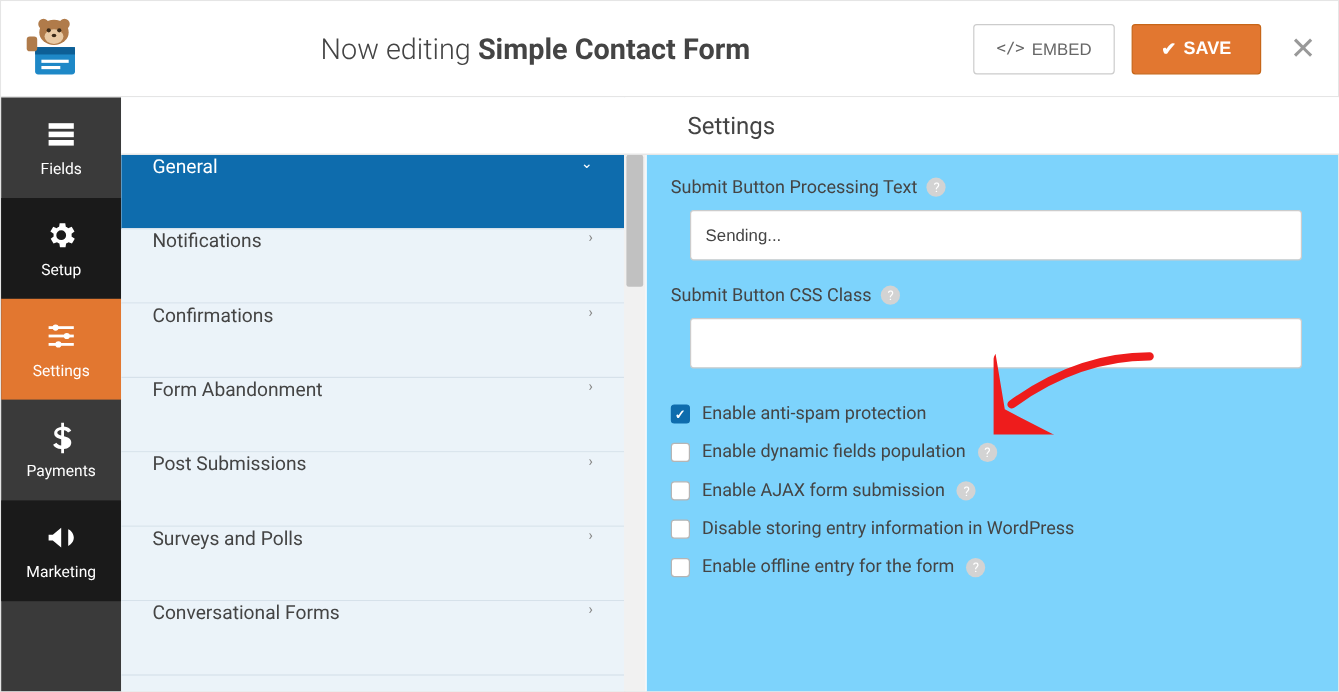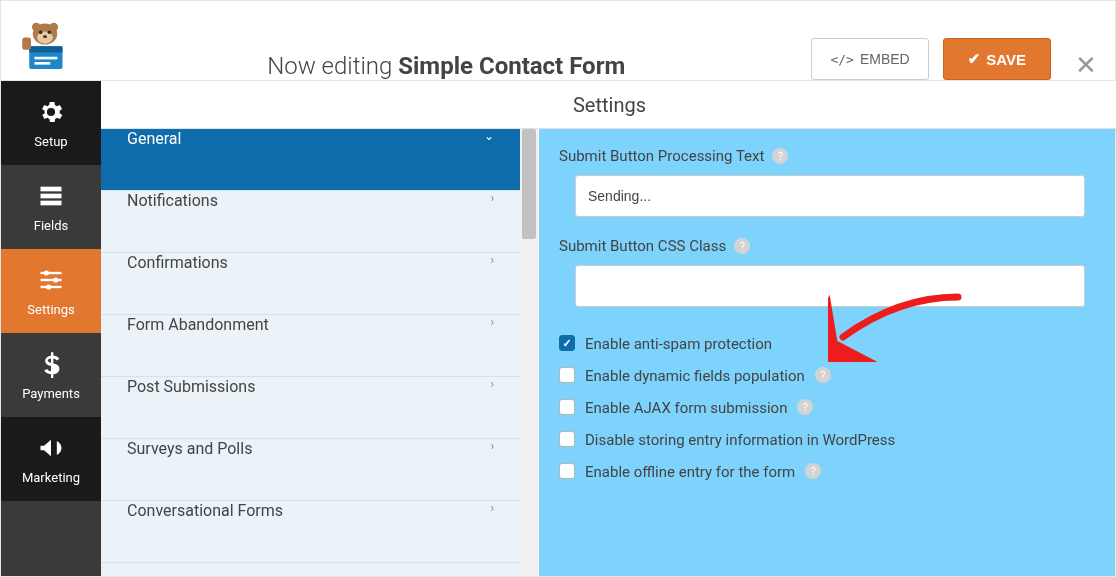--- a/index.html
+++ b/index.html
@@ -1,21 +1,21 @@
 <!DOCTYPE html>
 <html><head>
 <meta charset="utf-8">
 <style>
   * { box-sizing: border-box; margin: 0; padding: 0; }
   body { font-family: -apple-system, BlinkMacSystemFont, "Segoe UI", Roboto, sans-serif; background: #fff; width: 1116px; height: 577px; overflow: hidden; position: relative; }
   
   .wrap { display:flex; flex-direction:column; height:577px; border:1px solid #e5e5e5;}
   
   
-  .topbar { height:80px; display:flex; align-items:flex-end; padding:0 12px 0 8px; border-bottom:1px solid #e5e5e5; background:#fff; position:relative;}
+  .topbar { height:80px; display:flex; align-items:center; padding:0 12px 0 8px; border-bottom:1px solid #e5e5e5; background:#fff; position:relative;}
   .logo { width:72px; height:64px; display:flex; align-items:center; justify-content:center;}
   .title { flex:1; text-align:center; font-size:24px; color:#444; font-weight:300;}
   .title strong { font-weight:700; color:#444;}
   .embed-btn { height:42px; padding:0 18px; border:1px solid #ccc; background:#fff; color:#666; font-size:14px; font-weight:500; display:flex; align-items:center; gap:6px; cursor:pointer; border-radius:3px;}
   .save-btn { height:42px; padding:0 24px; background:#e27730; color:#fff; font-weight:700; font-size:15px; border:1px solid #c76618; display:flex; align-items:center; gap:6px; cursor:pointer; margin-left:14px; border-radius:3px;}
   .close-x { width:34px; margin-left:18px; color:#999; font-size:26px; cursor:pointer; display:flex; align-items:center; justify-content:center;}
   
   
   .main { flex:1; display:flex; min-height:0; }
   
@@ -35,21 +35,21 @@
   .subitem.active { background:#0e6cad; color:#fff;}
   .subitem.active .chev { color:#fff;}
   .scroll-track { position:absolute; right:-18px; top:48px; bottom:0; width:18px; background:#f1f1f1;}
   .scroll-thumb { position:absolute; left:2px; right:2px; top:0; height:110px; background:#c1c1c1; border-radius:2px;}
   
   
   .content { flex:1; padding: 18px 28px 0 20px; overflow:hidden; background:#7dd3fc; position:relative; margin-left:18px; margin-top:48px;}
   .field-label { font-size:15px; color:#444; margin-bottom:10px; display:flex; align-items:center; gap:8px;}
   .help-q { width:16px; height:16px; border-radius:50%; background:#d3d3d3; color:#fff; font-size:11px; display:inline-flex; align-items:center; justify-content:center;}
   .text-input { width:100%; max-width:510px; height:42px; border:1px solid #ccc; border-radius:3px; padding:0 12px; font-size:14px; color:#444; margin-bottom:20px;margin-left:16px;}
-  .chk-row { display:flex; align-items:flex-start; gap:10px; font-size:15px; color:#444; margin-bottom:14px;}
+  .chk-row { display:flex; align-items:flex-end; gap:10px; font-size:15px; color:#444; margin-bottom:14px;}
   .chk { width:16px; height:16px; border:1px solid #b5b5b5; border-radius:3px; background:#fff; display:inline-flex; align-items:center; justify-content:center; flex-shrink:0;}
   .chk.checked { background:#0e6cad; border-color:#0e6cad;}
   .chk.checked::after { content:"✓"; color:#fff; font-size:11px; font-weight:bold;}
   
   
   .arrow-ann { position:absolute; left:828px; top:282px; pointer-events:none; z-index:50;}
 </style>
 </head>
 <body>
 
@@ -83,33 +83,33 @@
     <button class="save-btn">
       <span>✔</span>
       <span>SAVE</span>
     </button>
     <div class="close-x">✕</div>
   </div>
 
   <div class="main">
 
     <div class="iconbar">
-      <div class="iconitem dark">
-        <svg viewBox="0 0 24 24">
-            <path d="M19.4 13a7.5 7.5 0 000-2l2.1-1.6-2-3.4-2.5 1a7.6 7.6 0 00-1.7-1l-.4-2.6h-4l-.4 2.6c-.6.2-1.2.6-1.7 1l-2.5-1-2 3.4L6.6 11a7.5 7.5 0 000 2l-2.1 1.6 2 3.4 2.5-1c.5.4 1.1.8 1.7 1l.4 2.6h4l.4-2.6c.6-.2 1.2-.6 1.7-1l2.5 1 2-3.4L19.4 13zM12 15.5A3.5 3.5 0 1115.5 12 3.5 3.5 0 0112 15.5z"></path>
-          </svg>
-        <span>Setup</span>
-      </div>
       <div class="iconitem">
         <svg viewBox="0 0 24 24">
             <rect x="3" y="4" width="18" height="4"></rect>
             <rect x="3" y="10" width="18" height="4"></rect>
             <rect x="3" y="16" width="18" height="4"></rect>
           </svg>
         <span>Fields</span>
+      </div>
+      <div class="iconitem dark">
+        <svg viewBox="0 0 24 24">
+            <path d="M19.4 13a7.5 7.5 0 000-2l2.1-1.6-2-3.4-2.5 1a7.6 7.6 0 00-1.7-1l-.4-2.6h-4l-.4 2.6c-.6.2-1.2.6-1.7 1l-2.5-1-2 3.4L6.6 11a7.5 7.5 0 000 2l-2.1 1.6 2 3.4 2.5-1c.5.4 1.1.8 1.7 1l.4 2.6h4l.4-2.6c.6-.2 1.2-.6 1.7-1l2.5 1 2-3.4L19.4 13zM12 15.5A3.5 3.5 0 1115.5 12 3.5 3.5 0 0112 15.5z"></path>
+          </svg>
+        <span>Setup</span>
       </div>
       <div class="iconitem active">
         <svg viewBox="0 0 24 24">
             <rect x="3" y="5" width="18" height="2"></rect>
             <circle cx="8" cy="6" r="2.2"></circle>
             <rect x="3" y="11" width="18" height="2"></rect>
             <circle cx="16" cy="12" r="2.2"></circle>
             <rect x="3" y="17" width="18" height="2"></rect>
             <circle cx="10" cy="18" r="2.2"></circle>
           </svg>

